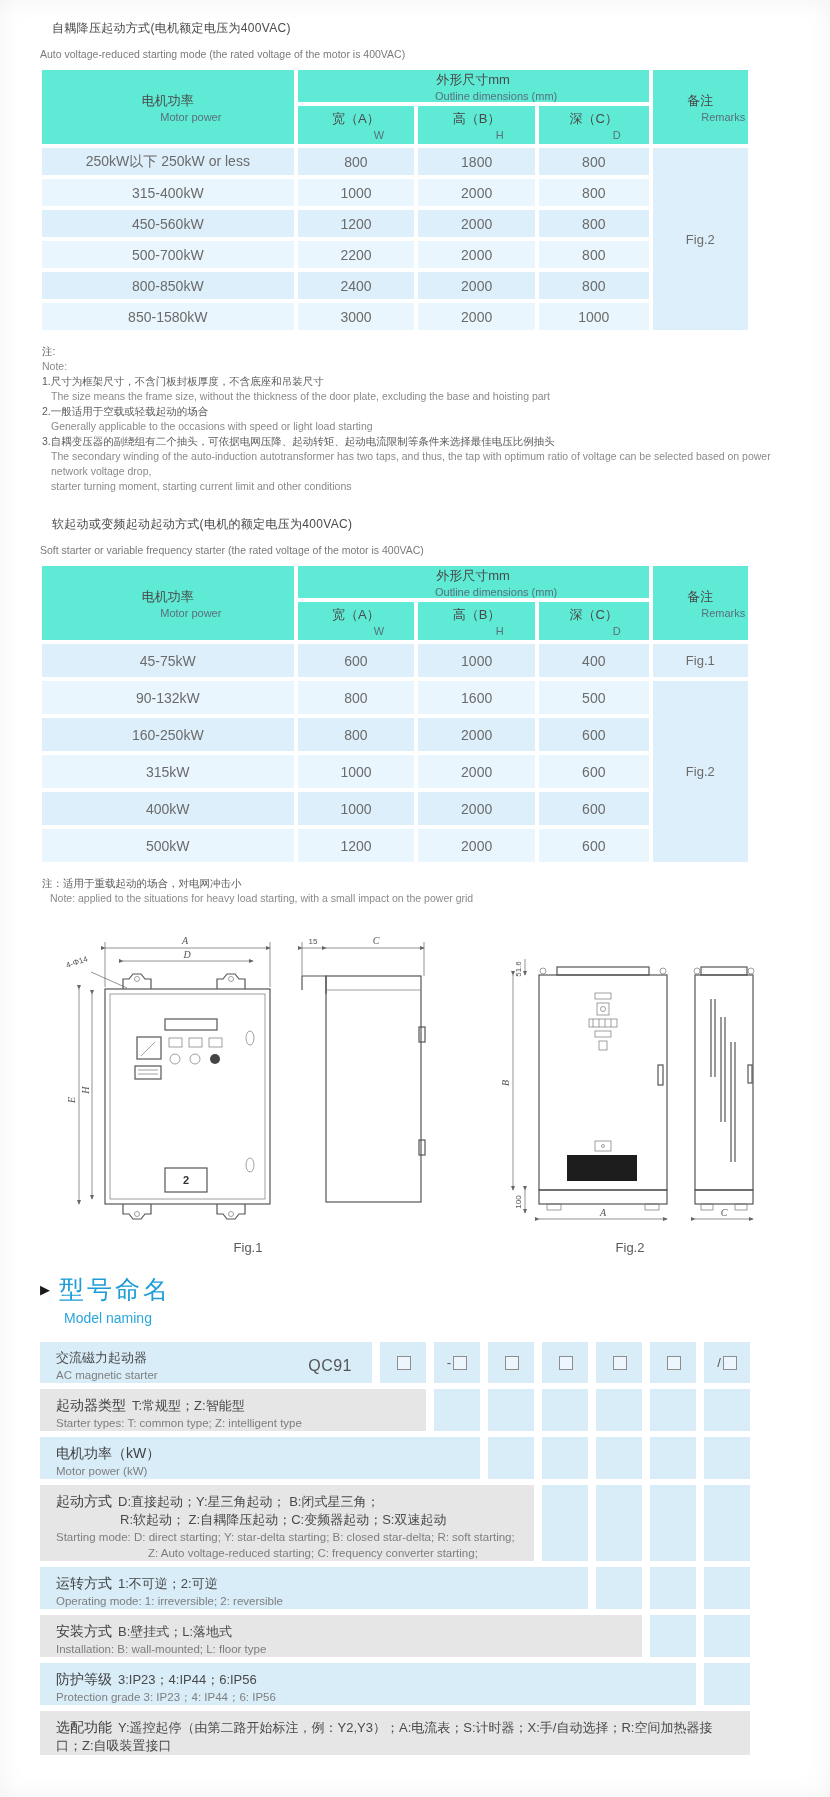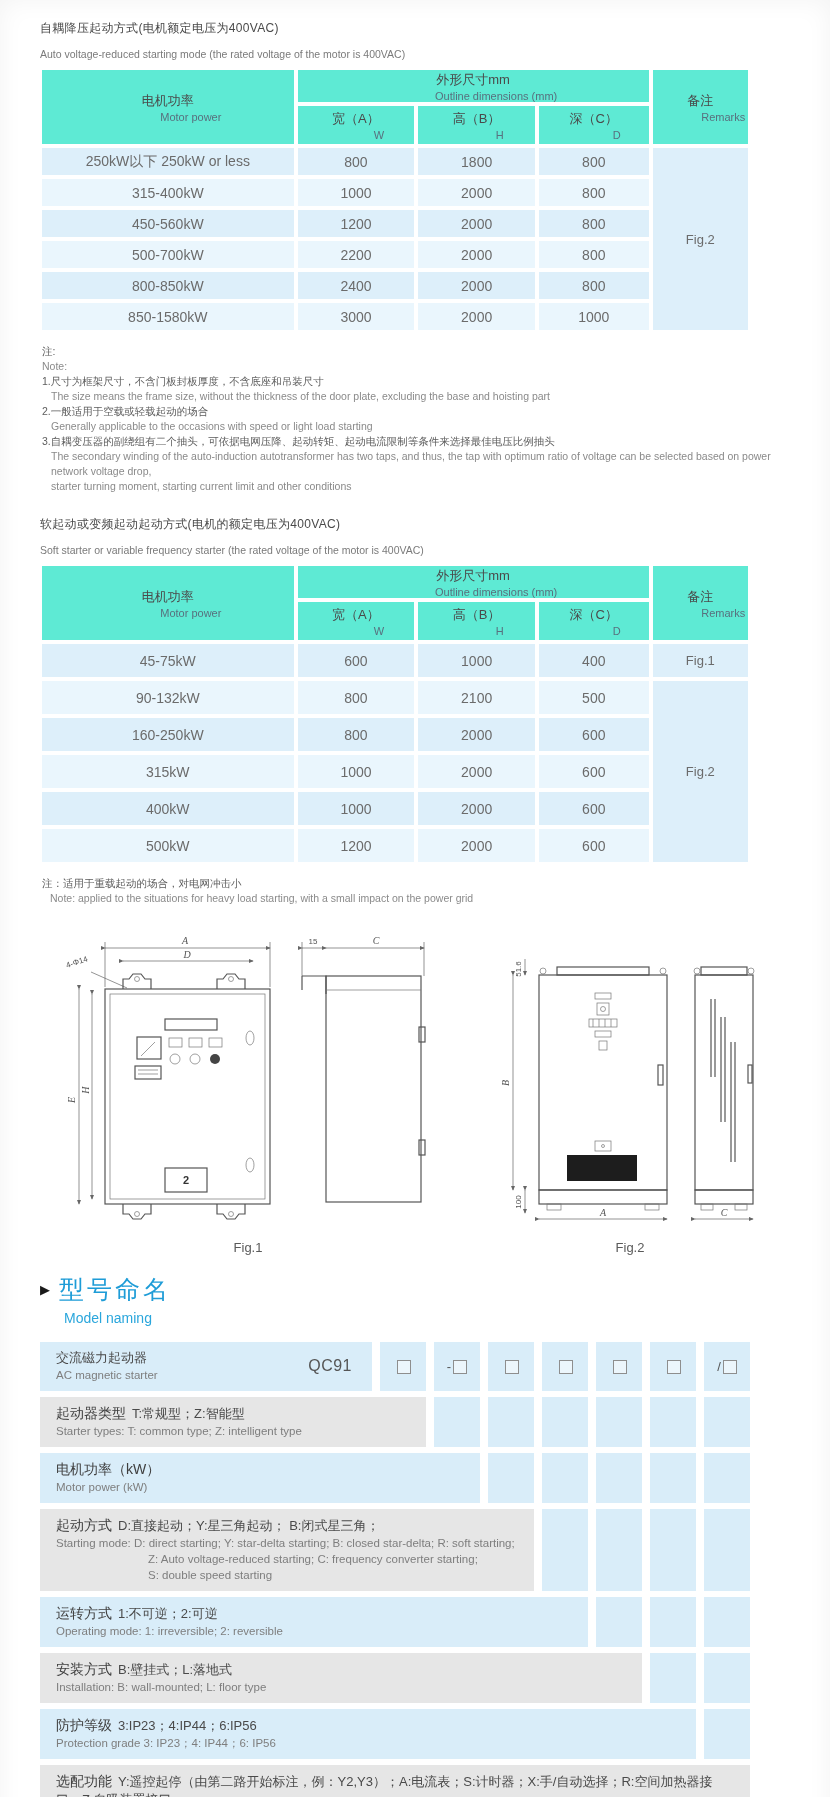--- a/index.html
+++ b/index.html
@@ -2,21 +2,21 @@
 <html><head>
 <meta charset="utf-8">
 <style>
   * { margin:0; padding:0; box-sizing:border-box; }
   html,body { background:#ffffff; }
   body { font-family:"Liberation Sans", sans-serif; color:#555; }
   .page { width:830px; min-height:1797px; margin:0 auto; background:#fff;
           box-shadow: inset 0 0 26px rgba(0,0,0,0.05); padding:20px 40px 30px 40px; }
 
   
-  .tbl-title-zh { font-size:12px; color:#4a4a4a; letter-spacing:.3px; }
+  .tbl-title-zh { font-size:12px; color:#4a4a4a; letter-spacing:.3px;margin-left:12px; }
   .tbl-title-en { font-size:10.5px; color:#7a7a7a; margin-top:11px; }
 
   
   table.dim { border-collapse:separate; border-spacing:0; width:710px; margin-top:8px; table-layout:fixed; }
   table.dim th, table.dim td { border:2px solid #fff; text-align:center; vertical-align:middle; }
   table.dim th { background:#5eead4; color:#4a4a4a; font-weight:normal; }
   .th-zh { font-size:13px; display:block; }
   .th-en { font-size:11px; display:block; color:#58707e; margin-top:1px;padding-left:46px; }
   table.dim td { color:#6b6b6b; font-size:14px; background:#eaf6fd; }
   table.dim tr.odd td { background:#ddeffa; }
@@ -48,21 +48,21 @@
 
   
   .sec-head { margin:18px 0 0 0; display:flex; align-items:center; }
   .tri { color:#1a1a1a; font-size:13px; margin-right:9px; }
   .sec-head-zh { color:#1e9cd7; font-size:25px; letter-spacing:3px; }
   .sec-head-en { color:#2aa6dc; font-size:14px; margin:4px 0 8px 24px; }
 
   
   .model-table { width:710px; display:grid; grid-template-columns:1fr repeat(7,46px);
                  column-gap:8px; row-gap:6px; margin-top:16px; }
-  .m-content { padding:7px 12px 8px 16px;gap:44px; }
+  .m-content { padding:7px 12px 0 16px;gap:44px; }
   .m-blue { background:#d9edf9; }
   .m-gray { background:#e6e6e6; }
   .m-strip { background:#d9edf9; display:flex; align-items:center; justify-content:center; }
   .m-zh { font-size:13px; color:#4a4a4a; line-height:18px; }
   .m-zh .m-label { font-size:14px; color:#3f3f3f; margin-right:6px; }
   .m-en { font-size:11.5px; color:#7e7e7e; line-height:16px; }
   .m-en.ind1 { padding-left:92px; }
   .m-zh.cont { padding-left:64px; }
   .sq { width:14px; height:14px; border:1px solid #8e8e8e; background:rgba(255,255,255,.5); display:inline-block; }
   .pfx { font-size:13px; color:#555; margin-right:2px; }
@@ -215,21 +215,21 @@
       <tr class="odd">
         <td>45-75kW</td>
         <td>600</td>
         <td>1000</td>
         <td>400</td>
         <td class="rmk">Fig.1</td>
       </tr>
       <tr>
         <td>90-132kW</td>
         <td>800</td>
-        <td>2100</td>
+        <td>1600</td>
         <td>500</td>
         <td class="rmk" rowspan="5">Fig.2</td>
       </tr>
       <tr class="odd">
         <td>160-250kW</td>
         <td>800</td>
         <td>2000</td>
         <td>600</td>
       </tr>
       <tr>
@@ -481,23 +481,23 @@
       <div class="m-en">Motor power (kW)</div>
     </div>
     <div class="m-strip"></div>
     <div class="m-strip"></div>
     <div class="m-strip"></div>
     <div class="m-strip"></div>
     <div class="m-strip"></div>
 
     <div class="m-content m-gray" style="grid-column:1 / 5">
       <div class="m-zh"><span class="m-label">起动方式</span><span>D:直接起动；Y:星三角起动；  B:闭式星三角；</span></div>
+      <div class="m-zh cont">R:软起动；  Z:自耦降压起动；C:变频器起动；S:双速起动</div>
       <div class="m-en">Starting mode: D: direct starting; Y: star-delta starting; B: closed star-delta; R: soft starting;</div>
       <div class="m-en ind1">Z: Auto voltage-reduced starting; C: frequency converter starting;</div>
-      <div class="m-en ind1">S: double speed starting</div>
     </div>
     <div class="m-strip"></div>
     <div class="m-strip"></div>
     <div class="m-strip"></div>
     <div class="m-strip"></div>
 
     <div class="m-content m-blue" style="grid-column:1 / 6">
       <div class="m-zh"><span class="m-label">运转方式</span><span>1:不可逆；2:可逆</span></div>
       <div class="m-en">Operating mode: 1: irreversible; 2: reversible</div>
     </div>

